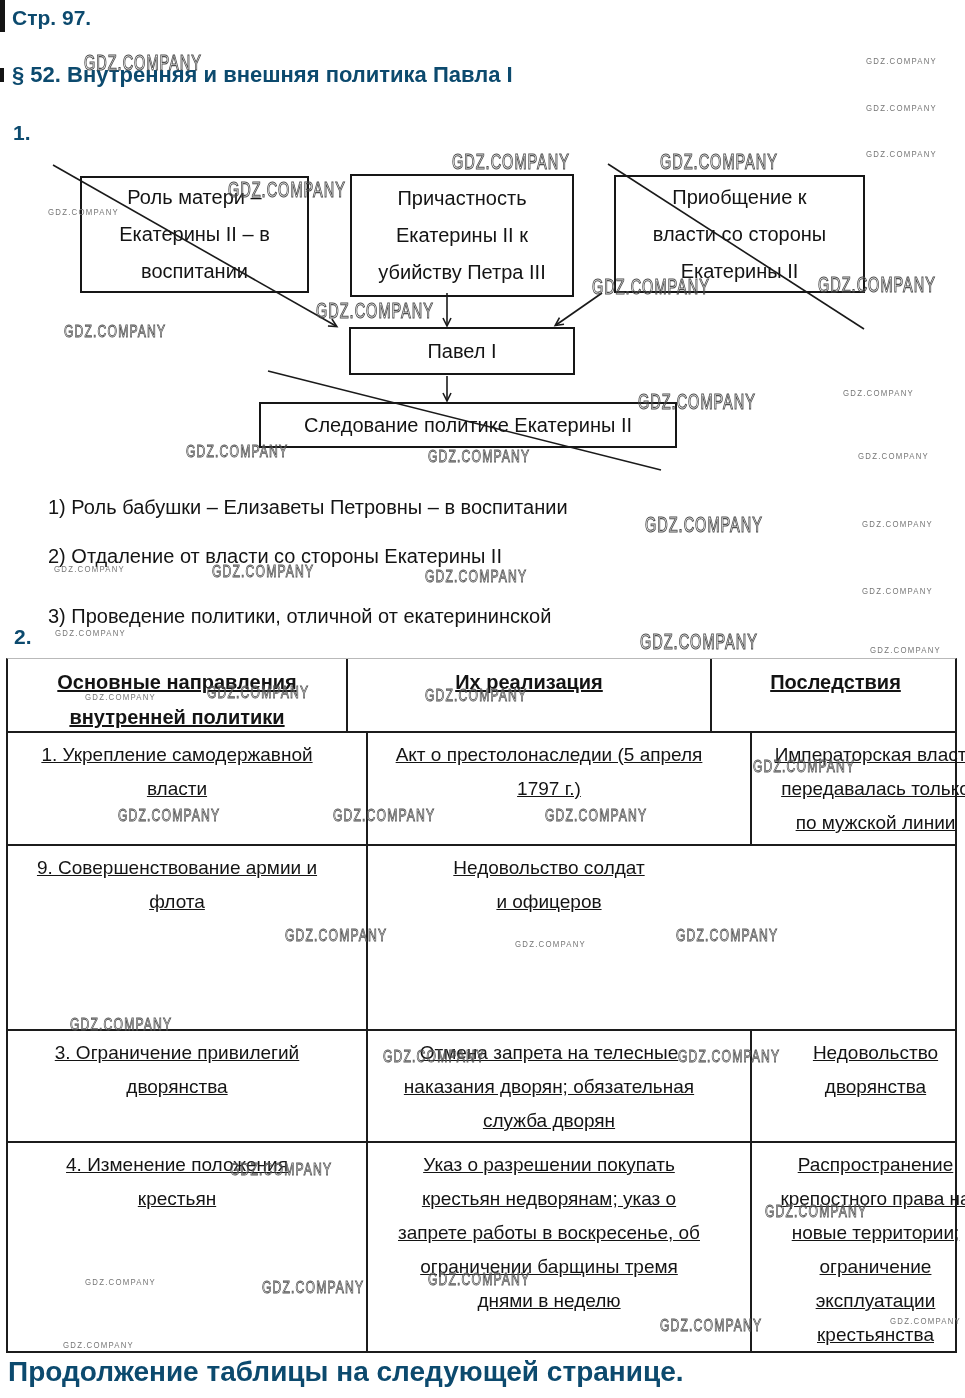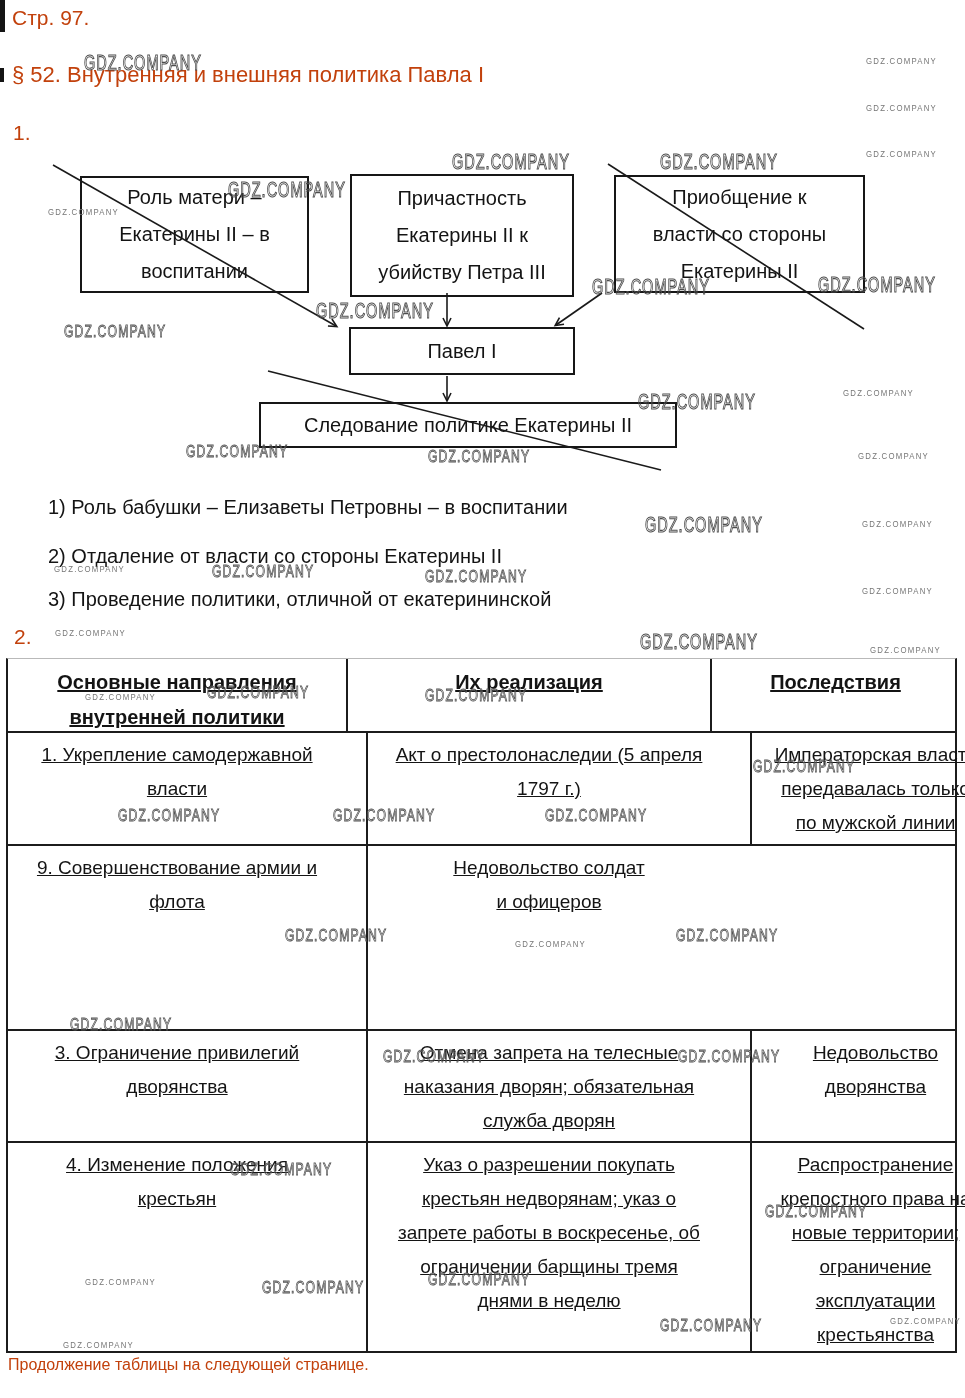--- a/index.html
+++ b/index.html
@@ -4,21 +4,21 @@
 <style>
   * { margin:0; padding:0; box-sizing:border-box; }
   html,body { background:#fff; }
   .page {
     position:relative; width:965px; height:1398px; background:#fff;
     font-family:"Liberation Sans", sans-serif; color:#111; overflow:hidden;
   }
   .abs { position:absolute; }
 
   
-  .h-bold { font-weight:normal; color:#c2410c; }
+  .h-bold { font-weight:bold; color:#0c4a6e; }
   .page-label { left:12px; top:6px; font-size:21px; }
   .section-title { left:12px; top:62px; font-size:22px; }
   .num-marker { font-size:21px; }
 
   
   .artifact { background:#141414; }
 
   
   .diagram { left:0; top:140px; width:965px; height:345px; }
   .dbox {
@@ -39,21 +39,21 @@
   .tr { display:grid; grid-template-columns:338px 364px 249px; }
   .tr + .tr { border-top:2px solid #1c1c1c;gap:20px; }
   .th, .td {
     text-align:center; white-space:pre-line; overflow:hidden;
     font-size:19px; line-height:34px; color:#141414;text-decoration:underline;
   }
   .th { font-weight:bold; font-size:20px; line-height:35px; padding-top:6px; }
   .td { padding-top:5px; }
   .td + .td, .th + .th { border-left:2px solid #1c1c1c; }
 
-  .footer-note { left:8px; top:1356px; font-size:16px; }
+  .footer-note { left:8px; top:1356px; font-size:28px; }
 
   
   .wm-layer { left:0; top:0; width:965px; height:984px; z-index:6; pointer-events:none; }
   .wm {
     position:absolute; white-space:nowrap; letter-spacing:1.5px;
     font-family:"Liberation Sans", sans-serif; transform-origin:0 0;
   }
   .wm-lg { font-size:22px; transform:scaleX(0.66); color:transparent; -webkit-text-stroke:1.1px #4d4d4d; }
   .wm-md { font-size:16px; transform:scaleX(0.76); color:transparent; -webkit-text-stroke:0.9px #555; }
   .wm-xs { font-size:9.5px; transform:scaleX(0.82); color:#767676; }
@@ -102,21 +102,21 @@
       <line x1="608" y1="24" x2="864" y2="189" stroke="#1a1a1a" stroke-width="1.6"></line>
 
       <line x1="447" y1="236" x2="447" y2="260" stroke="#1a1a1a" stroke-width="1.6" marker-end="url(#arr)"></line>
 
       <line x1="268" y1="231" x2="661" y2="330" stroke="#1a1a1a" stroke-width="1.6"></line>
     </svg>
   </div>
 
   <div class="abs list-item" style="top:494px">1) Роль бабушки – Елизаветы Петровны – в воспитании</div>
   <div class="abs list-item" style="top:543px">2) Отдаление от власти со стороны Екатерины II</div>
-  <div class="abs list-item" style="top:586px">3) Проведение политики, отличной от екатерининской</div>
+  <div class="abs list-item" style="top:603px">3) Проведение политики, отличной от екатерининской</div>
 
   <div class="abs h-bold num-marker" style="left:14px;top:625px">2.</div>
 
   <div class="abs ptable">
     <div class="tr" style="height:72px">
       <div class="th">Основные направления
 внутренней политики</div>
       <div class="th">Их реализация</div>
       <div class="th">Последствия</div>
     </div>

